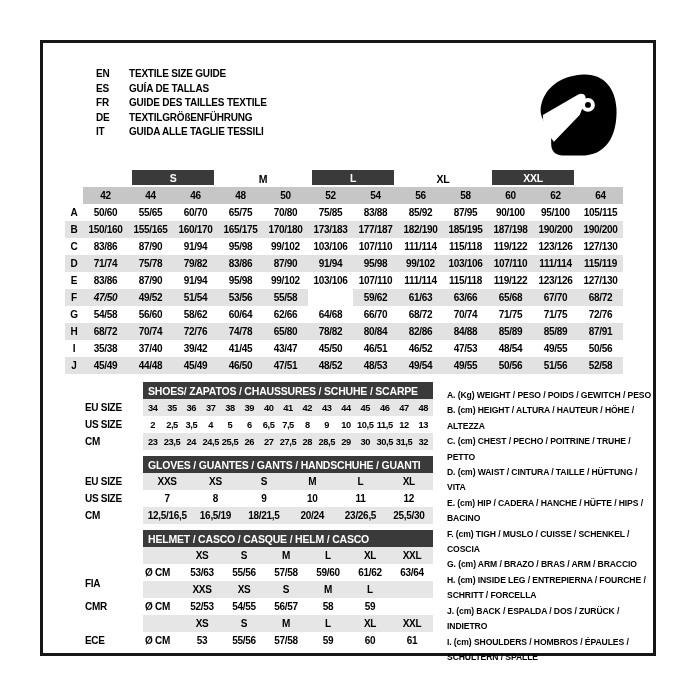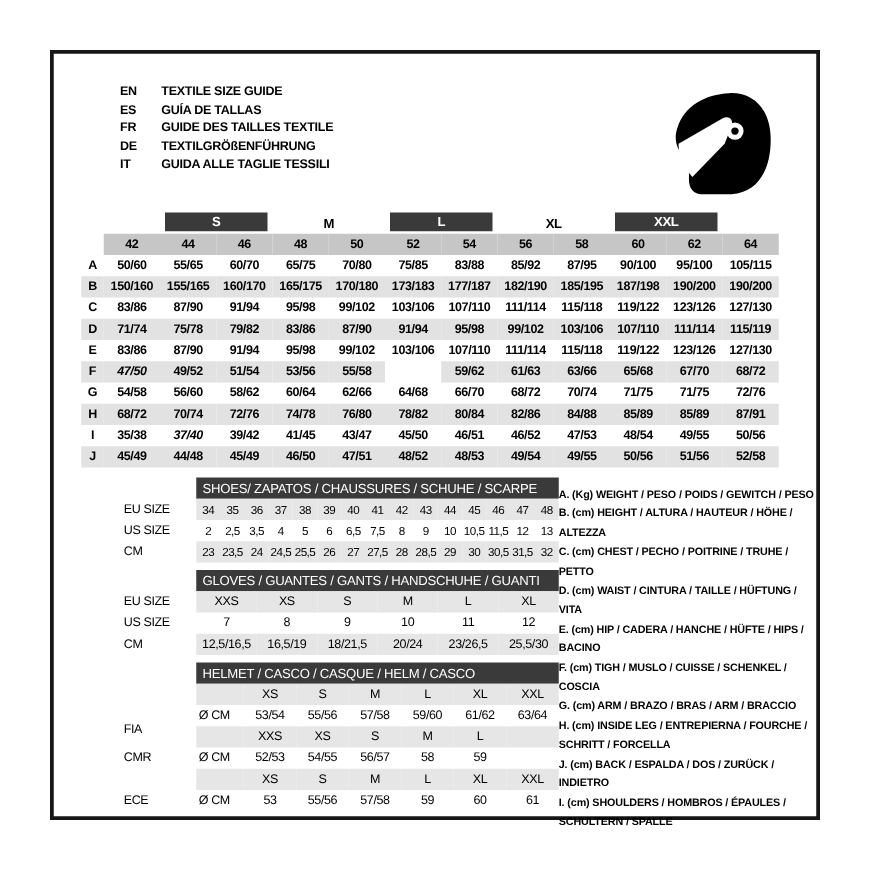--- a/index.html
+++ b/index.html
@@ -24,23 +24,23 @@
     display:grid; grid-template-columns:18px repeat(12,1fr); grid-auto-rows:17px;
     font-weight:700; font-size:10px; letter-spacing:-0.3px;
   }
   .cell { display:flex; align-items:center; justify-content:center; white-space:nowrap; }
   .group-cell { font-size:10.5px; }
   .group-cell.dark { background:#3a3a3a; color:#fff; margin:0 4px 2px 4px; }
   .num-cell { background:#c6c6c6; }
   .shade { background:#e2e2e2; }
   
   .section {
-    position:absolute; left:56px; width:348px;
+    position:absolute; left:42px; width:348px;
     display:grid; grid-auto-rows:17px;
-    font-weight:400; font-size:10px; letter-spacing:-0.3px;
+    font-weight:700; font-size:10px; letter-spacing:-0.3px;
   }
   .section.shoes  { top:339px; grid-template-columns:58px repeat(15,1fr); }
   .section.gloves { top:413px; grid-template-columns:58px repeat(6,1fr); }
   .section.helmet { top:487px; grid-template-columns:58px 38px repeat(6,42px); }
   .title-bar {
     grid-column:2 / -1; background:#3a3a3a; color:#fff;
     display:flex; align-items:center; padding-left:5px;
     font-size:10.5px; letter-spacing:-0.2px; white-space:nowrap; overflow:hidden;
   }
   .sec-label { display:flex; align-items:center; justify-content:flex-start; }
@@ -197,31 +197,31 @@
       <div class="cell" style="grid-area: 9 / 9;">68/72</div>
       <div class="cell" style="grid-area: 9 / 10;">70/74</div>
       <div class="cell" style="grid-area: 9 / 11;">71/75</div>
       <div class="cell" style="grid-area: 9 / 12;">71/75</div>
       <div class="cell" style="grid-area: 9 / 13;">72/76</div>
       <div class="cell shade" style="grid-area: 10 / 1;">H</div>
       <div class="cell shade" style="grid-area: 10 / 2;">68/72</div>
       <div class="cell shade" style="grid-area: 10 / 3;">70/74</div>
       <div class="cell shade" style="grid-area: 10 / 4;">72/76</div>
       <div class="cell shade" style="grid-area: 10 / 5;">74/78</div>
-      <div class="cell shade" style="grid-area: 10 / 6;">76/80</div>
+      <div class="cell shade" style="grid-area: 10 / 6;">65/80</div>
       <div class="cell shade" style="grid-area: 10 / 7;">78/82</div>
       <div class="cell shade" style="grid-area: 10 / 8;">80/84</div>
       <div class="cell shade" style="grid-area: 10 / 9;">82/86</div>
       <div class="cell shade" style="grid-area: 10 / 10;">84/88</div>
       <div class="cell shade" style="grid-area: 10 / 11;">85/89</div>
       <div class="cell shade" style="grid-area: 10 / 12;">85/89</div>
       <div class="cell shade" style="grid-area: 10 / 13;">87/91</div>
       <div class="cell" style="grid-area: 11 / 1;">I</div>
       <div class="cell" style="grid-area: 11 / 2;">35/38</div>
-      <div class="cell" style="grid-area: 11 / 3; font-style: italic;">37/40</div>
+      <div class="cell" style="grid-area: 11 / 3;">37/40</div>
       <div class="cell" style="grid-area: 11 / 4;">39/42</div>
       <div class="cell" style="grid-area: 11 / 5;">41/45</div>
       <div class="cell" style="grid-area: 11 / 6;">43/47</div>
       <div class="cell" style="grid-area: 11 / 7;">45/50</div>
       <div class="cell" style="grid-area: 11 / 8;">46/51</div>
       <div class="cell" style="grid-area: 11 / 9;">46/52</div>
       <div class="cell" style="grid-area: 11 / 10;">47/53</div>
       <div class="cell" style="grid-area: 11 / 11;">48/54</div>
       <div class="cell" style="grid-area: 11 / 12;">49/55</div>
       <div class="cell" style="grid-area: 11 / 13;">50/56</div>
@@ -321,21 +321,21 @@
     <div class="title-bar">HELMET / CASCO / CASQUE / HELM / CASCO</div>
   <div class="sec-cell sec-shade" style="grid-area: 2 / 2;"></div>
       <div class="sec-cell sec-shade" style="grid-area: 2 / 3;">XS</div>
       <div class="sec-cell sec-shade" style="grid-area: 2 / 4;">S</div>
       <div class="sec-cell sec-shade" style="grid-area: 2 / 5;">M</div>
       <div class="sec-cell sec-shade" style="grid-area: 2 / 6;">L</div>
       <div class="sec-cell sec-shade" style="grid-area: 2 / 7;">XL</div>
       <div class="sec-cell sec-shade" style="grid-area: 2 / 8;">XXL</div>
       <div class="sec-label" style="grid-area: 3 / 1; margin-top: 19px;">FIA</div>
       <div class="sec-cell unit-cell" style="grid-area: 3 / 2;">Ø CM</div>
-      <div class="sec-cell" style="grid-area: 3 / 3;">53/54</div>
+      <div class="sec-cell" style="grid-area: 3 / 3;">53/63</div>
       <div class="sec-cell" style="grid-area: 3 / 4;">55/56</div>
       <div class="sec-cell" style="grid-area: 3 / 5;">57/58</div>
       <div class="sec-cell" style="grid-area: 3 / 6;">59/60</div>
       <div class="sec-cell" style="grid-area: 3 / 7;">61/62</div>
       <div class="sec-cell" style="grid-area: 3 / 8;">63/64</div>
       <div class="sec-cell sec-shade" style="grid-area: 4 / 2;"></div>
       <div class="sec-cell sec-shade" style="grid-area: 4 / 3;">XXS</div>
       <div class="sec-cell sec-shade" style="grid-area: 4 / 4;">XS</div>
       <div class="sec-cell sec-shade" style="grid-area: 4 / 5;">S</div>
       <div class="sec-cell sec-shade" style="grid-area: 4 / 6;">M</div>

